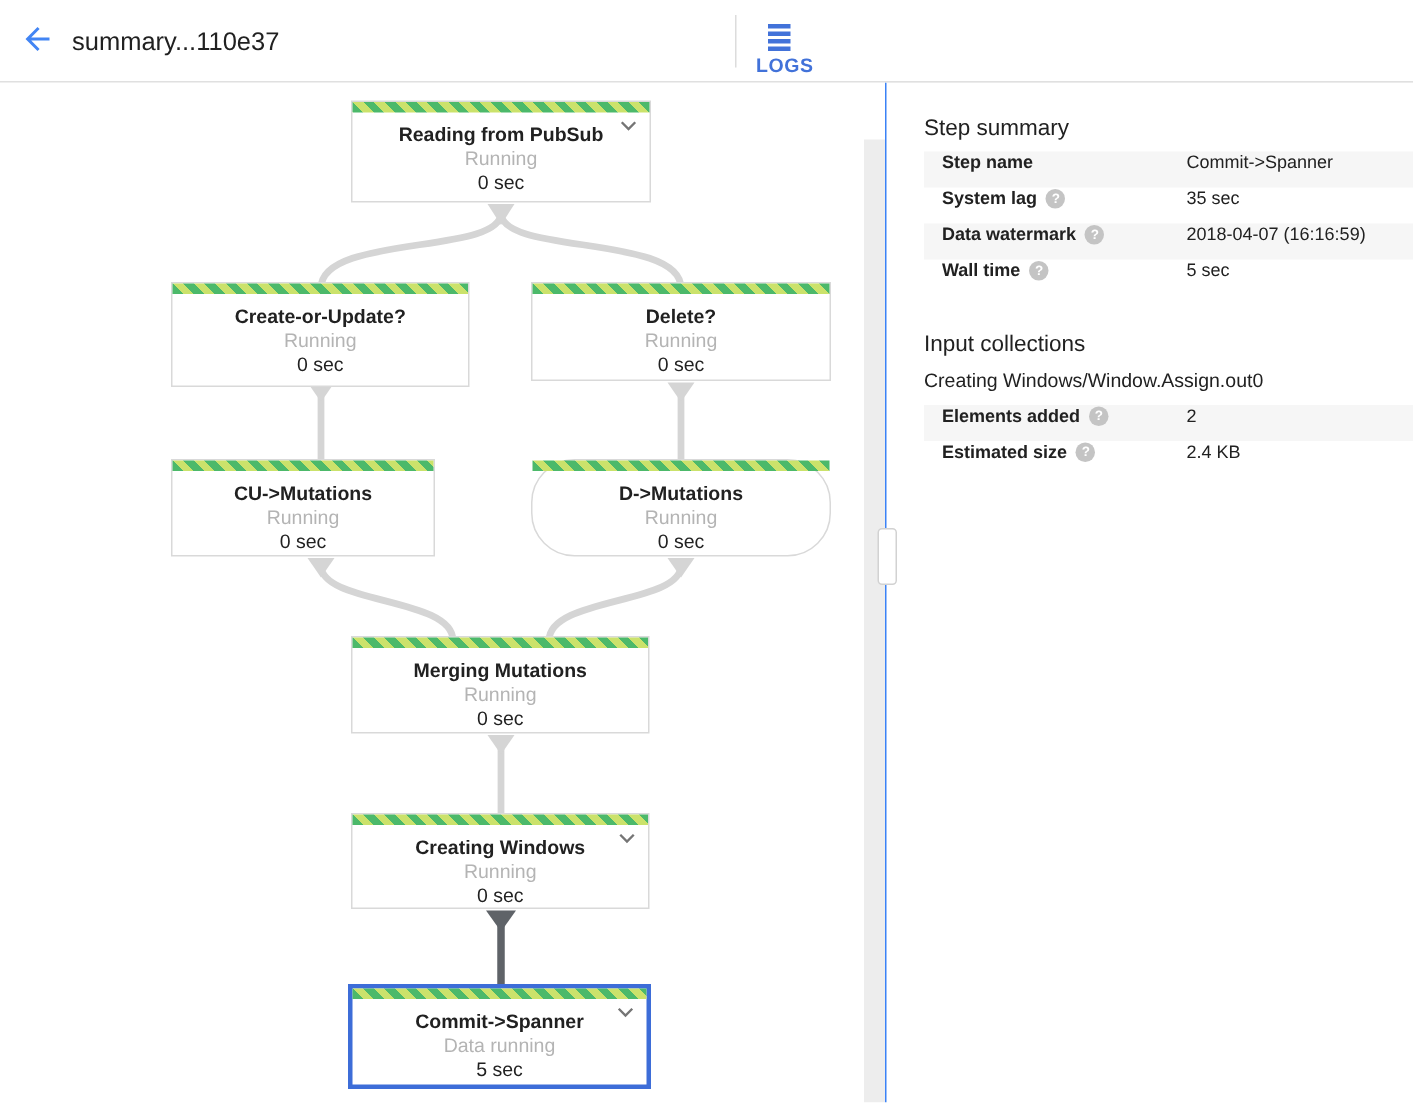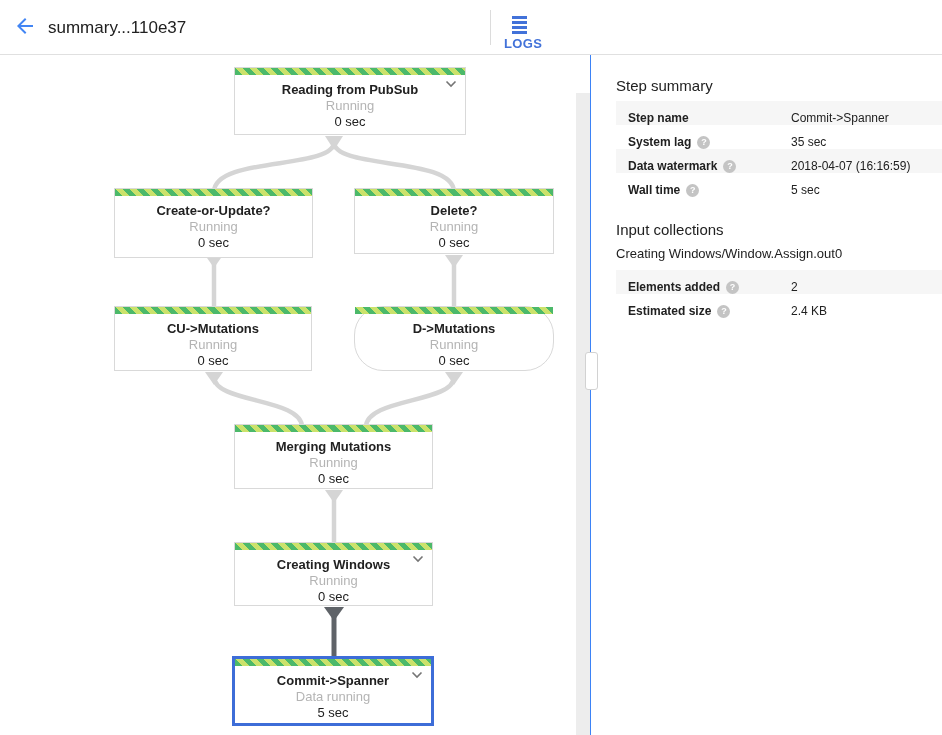--- a/index.html
+++ b/index.html
@@ -32,21 +32,21 @@
     cursor:pointer; display:flex; align-items:center; justify-content:center; }
   .panel-title { position:absolute; left:64px; top:0; height:55px; line-height:55px;
     font-size:17px; }
   .section-heading { position:absolute; left:25px; font-size:15px; color:#212121; }
   .h-summary { top:77px; }
   .h-inputs  { top:221px; }
   .collection-name { position:absolute; left:25px; top:246px; font-size:13px; }
   .kv-table { position:absolute; left:25px; right:0; }
   .t-summary { top:101px; }
   .t-inputs  { top:270px; }
-  .kv-row { display:flex; align-items:flex-end; height:24px; font-size:12px; }
+  .kv-row { display:flex; align-items:flex-start; height:24px; font-size:12px; }
   .kv-row.alt { background:#f6f6f6; }
   .kv-label { width:175px; padding-left:12px; font-weight:bold; display:flex;
     align-items:center; white-space:nowrap; }
   .kv-value { flex:1; white-space:nowrap; }
   .help { display:inline-flex; width:13px; height:13px; border-radius:50%;
     background:#c4c4c4; color:#fff; font-size:9px; font-weight:bold;
     align-items:center; justify-content:center; margin-left:6px; cursor:pointer; }
 
   
   .graph { position:absolute; left:0; top:55px; width:590px; height:680px;
@@ -55,24 +55,24 @@
   .node { position:absolute; background:#fff; border:1px solid #d9d9d9; z-index:2;
     text-align:center; cursor:pointer; }
   .stripe { height:7px; width:100%;
     background:repeating-linear-gradient(45deg,#4cb96a 0,#4cb96a 5px,#cbe26b 5px,#cbe26b 10px); }
   .nt { font-size:13px; font-weight:bold; margin-top:6px; line-height:17px; color:#212121; }
   .ns { font-size:13px; line-height:16px; color:#b4b4b4; }
   .nd { font-size:13px; line-height:16px; color:#212121; }
   .chev { position:absolute; right:8px; top:12px; cursor:pointer; line-height:0; }
   .node.selected { border:3px solid #3d6dd8; }
 
-  .n1 { left:234px; top:12px;  width:232px; height:68px; }
+  .n1 { left:234px; top:12px;  width:200px; height:68px; }
   .n2 { left:114px; top:133px; width:199px; height:70px; }
   .n3 { left:354px; top:133px; width:200px; height:66px; }
-  .n4 { left:114px; top:251px; width:198px; height:65px; }
+  .n4 { left:114px; top:251px; width:176px; height:65px; }
   .n5 { left:354px; top:251px; width:200px; height:65px;border-radius:29px; }
   .n6 { left:234px; top:369px; width:199px; height:65px; }
   .n7 { left:234px; top:487px; width:199px; height:64px; }
   .n8 { left:232px; top:601px; width:202px; height:70px; }
 
   
   .vscroll-track { position:absolute; left:576px; top:93px; width:14px; height:642px;
     background:#ededed; z-index:8; }
   .divider-handle { position:absolute; left:585px; top:352px; width:13px; height:38px;
     background:#fff; border:1px solid #d2d2d2; border-radius:3px; z-index:11; cursor:col-resize; }

